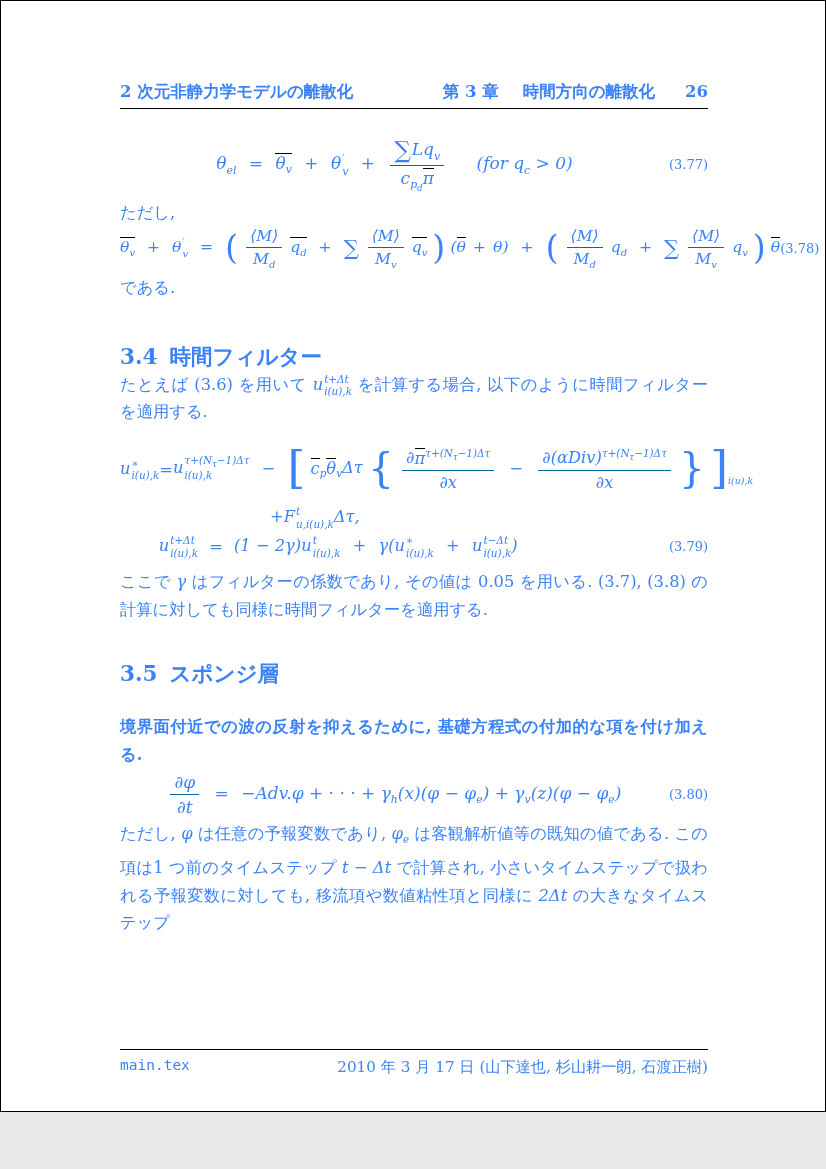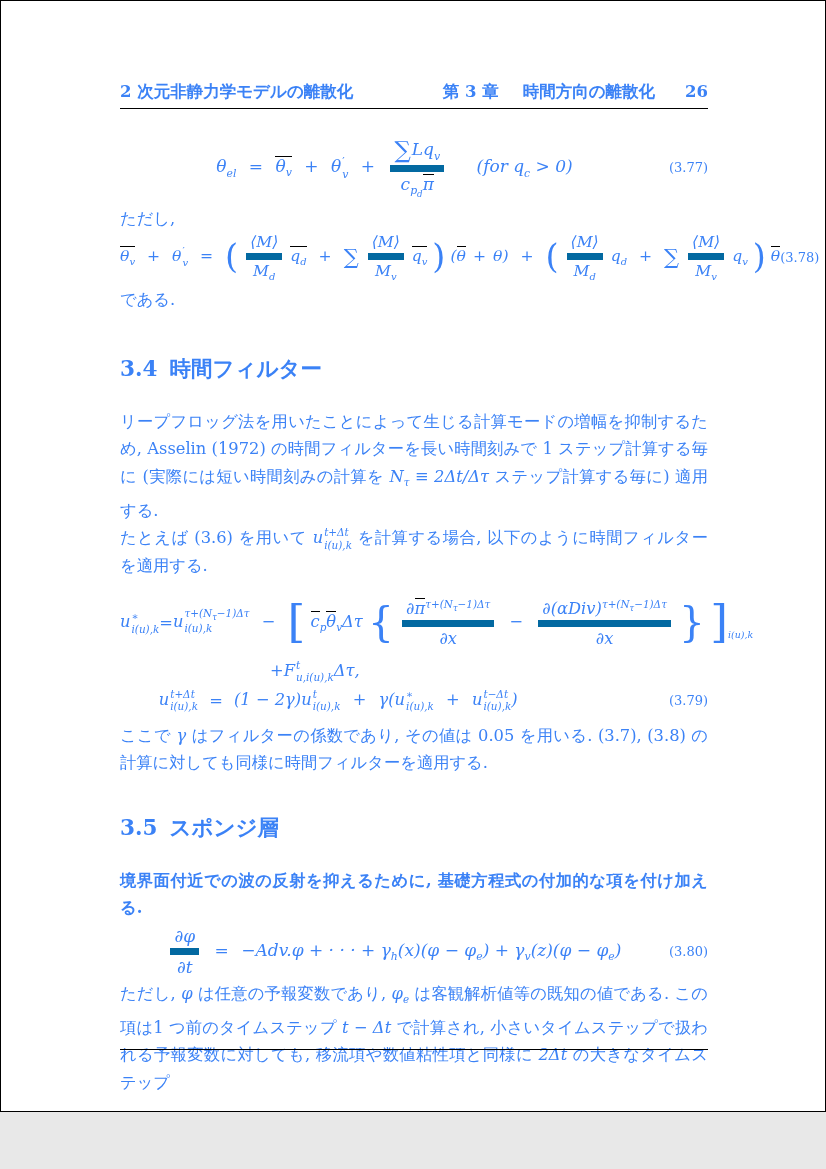--- a/index.html
+++ b/index.html
@@ -34,21 +34,21 @@
   .indent2 { padding-left:36px; }
   .m { font-style:italic; }
   sub { font-size:64%; }
   sup { font-size:64%; }
   sub sub, sup sub { font-size:80%; }
   .ss { display:inline-block; vertical-align:-0.5em; text-align:left; font-size:64%; line-height:1.2; margin-left:1px; }
   .ss .ln { display:block; }
   .ss .ln sub { font-size:80%; }
   .ov { display:inline-block; border-top:1px solid #000; padding-top:1px; line-height:1.05; }
   .frac { display:inline-block; vertical-align:middle; text-align:center; margin:0 3px; }
-  .frac .num { display:block; border-bottom:7px solid #0369a1; padding:1px 4px 2px; }
+  .frac .num { display:block; border-bottom:1px solid #0369a1; padding:1px 4px 2px; }
   .frac .den { display:block; padding-top:2px; }
   .sum { font-style:normal; font-size:135%; vertical-align:-0.12em; margin-right:1px; }
   .op { margin:0 7px; font-style:normal; }
   .bp { font-size:215%; font-weight:300; vertical-align:middle; line-height:0.85; font-style:normal; }
   .bb { font-size:280%; font-weight:300; vertical-align:middle; line-height:0.8; font-style:normal; }
   .bc { font-size:250%; font-weight:300; vertical-align:middle; line-height:0.8; font-style:normal; }
   .bsub { font-size:58%; vertical-align:-1.1em; }
   .mgl { margin-left:24px; }
   
   .mt-eq377 { margin-top:27px; }
@@ -145,23 +145,20 @@
       </div>
       <div class="eqno">(3.78)</div>
     </div>
 
     <div class="para mt-dearu">である.</div>
 
     <div class="sechead mt-h34">
       <span class="secno">3.4</span><span>時間フィルター</span>
     </div>
 
-    <div class="para mt-p1">
-      <span>リープフロッグ法を用いたことによって生じる計算モードの増幅を抑制するため, Asselin (1972) の時間フィルターを長い時間刻みで 1 ステップ計算する毎に (実際には短い時間刻みの計算を </span><span class="m">N</span><sub class="m">τ</sub><span class="m"> ≡ 2Δt/Δτ </span><span>ステップ計算する毎に) 適用する.</span>
-    </div>
 
     <div class="para mt-p2">
       <span>たとえば (3.6) を用いて </span><span class="m">u</span><span class="ss"><span class="ln m">t+Δt</span><span class="ln m">i(u),k</span></span><span> を計算する場合, 以下のように時間フィルターを適用する.</span>
     </div>
 
     <div class="eqalign mt-eq379">
       <div class="eline eline1">
         <div class="elhs"><span class="m">u</span><span class="ss"><span class="ln">∗</span><span class="ln m">i(u),k</span></span></div>
         <div class="erel">=</div>
         <div class="erhs">
@@ -227,14 +224,18 @@
     </div>
 
     <div class="para mt-p5">
       <span>ただし, </span><span class="m">φ</span><span> は任意の予報変数であり, </span><span class="m">φ</span><sub class="m">e</sub><span> は客観解析値等の既知の値である. この項は1 つ前のタイムステップ </span><span class="m">t − Δt</span><span> で計算され, 小さいタイムステップで扱われる予報変数に対しても, 移流項や数値粘性項と同様に </span><span class="m">2Δt</span><span> の大きなタイムステップ</span>
     </div>
 
   </div>
 
   <div class="footer">
     <div class="frule"></div>
+    <div class="frow">
+      <span class="mono">main.tex</span>
+      <span>2010 年 3 月 17 日 (山下達也, 杉山耕一朗, 石渡正樹)</span>
+    </div>
   </div>
 </div>
 
 </body></html>

